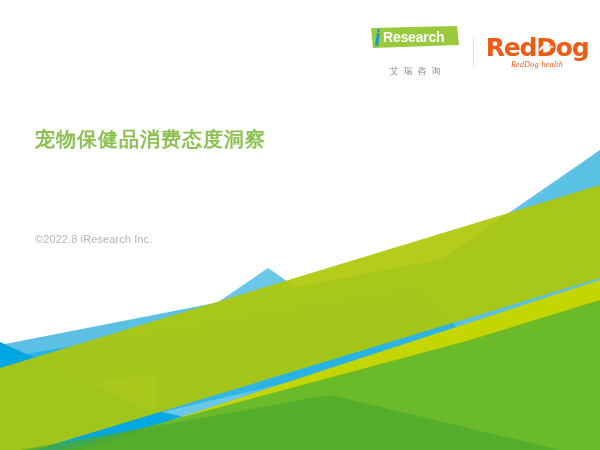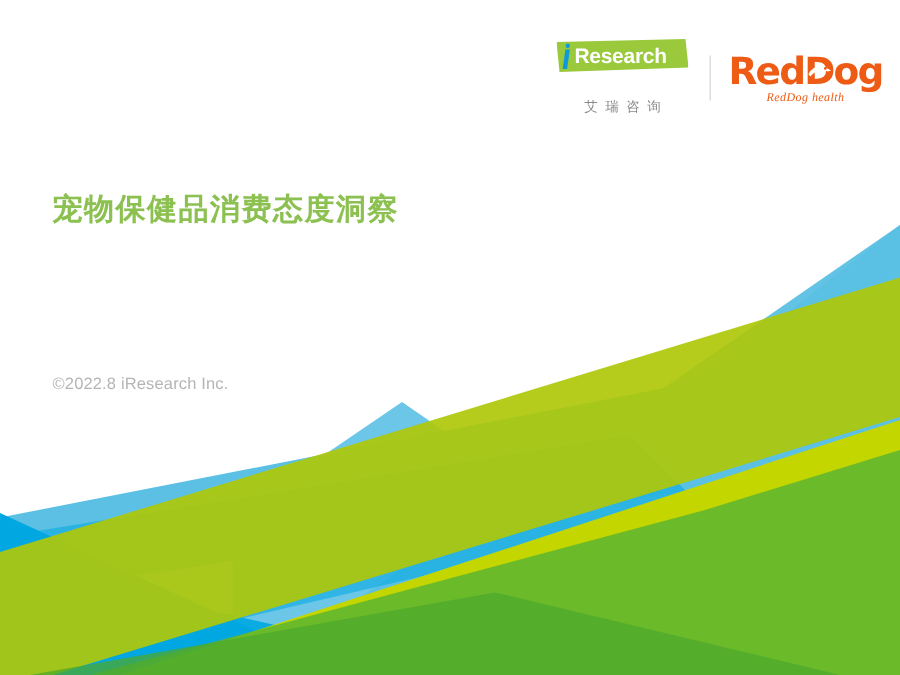--- a/index.html
+++ b/index.html
@@ -163,21 +163,21 @@
     font-weight: bold;
     line-height: 42px;
     letter-spacing: 1px;
     white-space: nowrap;
     font-family: "DejaVu Sans", sans-serif;
   }
 
   #copyright {
     position: absolute;
     left: 35px;
-    top: 250px;
+    top: 233px;
     color: #B5B5B5;
     font-size: 11px;
     letter-spacing: 0.1px;
     font-family: "Liberation Sans", sans-serif;
   }
 </style>
 </head>
 <body>
 
 <div id="page">

